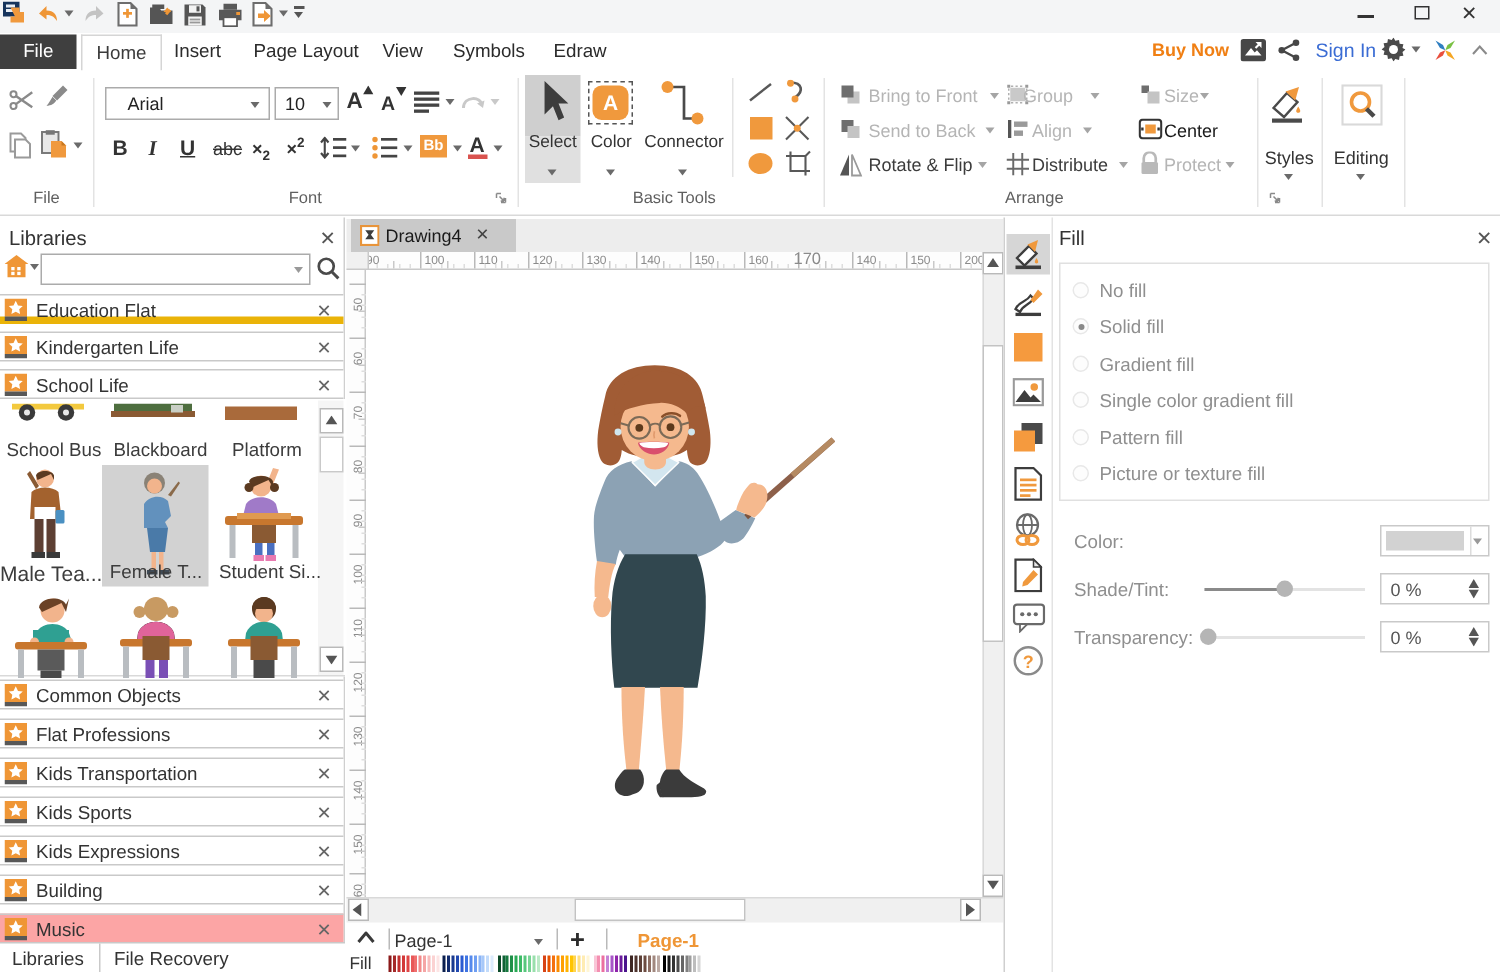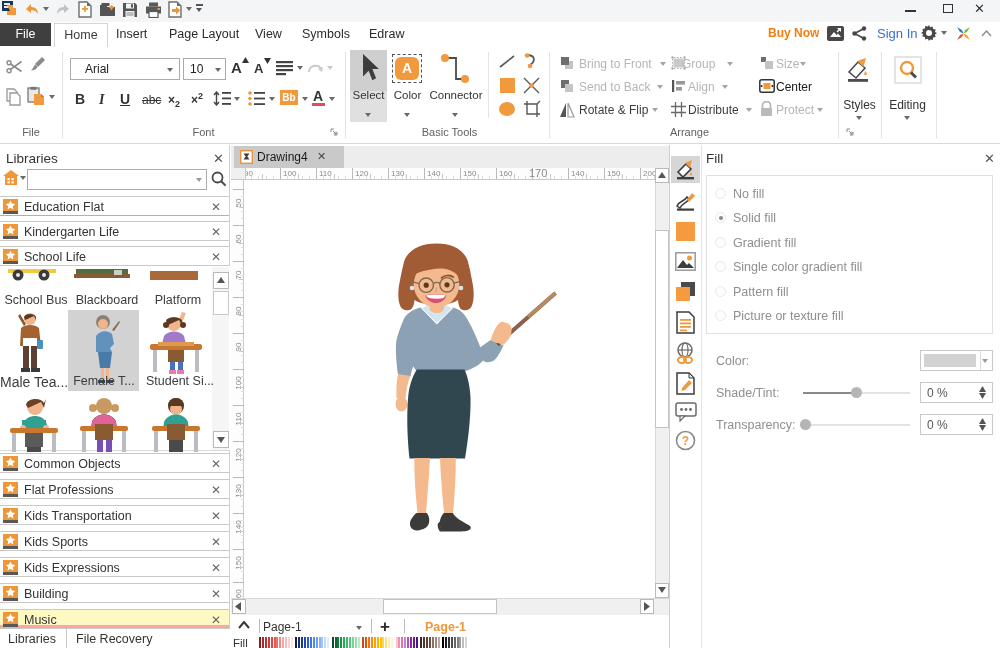--- a/index.html
+++ b/index.html
@@ -297,21 +297,21 @@
       <rect x="4.5" y="11.2" width="2.2" height="2.2" fill="#fff"></rect>
       <rect x="8.5" y="11.2" width="2.2" height="2.2" fill="#fff"></rect>
     </svg>
 <span class="car abs" style="left:20px;top:176px"></span>
 <div class="abs" style="left:27px;top:169px;width:180px;height:21px;border:1px solid #ababab;background:#fff"></div>
 <span class="car abs" style="left:196px;top:178px;border-top-color:#999"></span>
 <svg class="abs" style="left:211px;top:171px" width="16" height="16" viewBox="0 0 16 16">
       <circle cx="6.5" cy="6.5" r="5" fill="none" stroke="#4a4a4a" stroke-width="1.8"></circle>
       <path d="M10.2 10.2 L14.6 14.6" stroke="#4a4a4a" stroke-width="2"></path>
     </svg>
-<div style="position:absolute;left:0px;top:196px;width:229px;height:20px;background:#fff;border-top:1px solid #c9c9c9;border-bottom:1px solid #eab308;box-sizing:border-box">
+<div style="position:absolute;left:0px;top:196px;width:229px;height:20px;background:#fff;border-top:1px solid #c9c9c9;border-bottom:5px solid #eab308;box-sizing:border-box">
       <svg width="15" height="15" style="position:absolute;left:3px;top:2px" viewBox="0 0 15 15">
         <rect x="0" y="0" width="15" height="12" fill="#ef9636"></rect>
         <rect x="0" y="12" width="15" height="3" fill="#585858"></rect>
         <path d="M7.5 1.5 L9 4.6 L12.2 5 L9.8 7.2 L10.4 10.4 L7.5 8.8 L4.6 10.4 L5.2 7.2 L2.8 5 L6 4.6 Z" fill="#fff"></path>
       </svg>
       <span style="position:absolute;left:24px;top:3px;font-size:12.5px;color:#333">Education Flat</span>
       <span style="position:absolute;right:8px;top:3px;font-size:12px;color:#666">✕</span>
     </div>
 <div style="position:absolute;left:0px;top:221px;width:229px;height:20px;background:#fff;border-top:1px solid #c9c9c9;border-bottom:1px solid #c9c9c9;box-sizing:border-box">
       <svg width="15" height="15" style="position:absolute;left:3px;top:2px" viewBox="0 0 15 15">
@@ -485,21 +485,21 @@
     </div>
 <div style="position:absolute;left:0px;top:583px;width:229px;height:20px;background:#fff;border-top:1px solid #c9c9c9;border-bottom:1px solid #c9c9c9;box-sizing:border-box">
       <svg width="15" height="15" style="position:absolute;left:3px;top:2px" viewBox="0 0 15 15">
         <rect x="0" y="0" width="15" height="12" fill="#ef9636"></rect>
         <rect x="0" y="12" width="15" height="3" fill="#585858"></rect>
         <path d="M7.5 1.5 L9 4.6 L12.2 5 L9.8 7.2 L10.4 10.4 L7.5 8.8 L4.6 10.4 L5.2 7.2 L2.8 5 L6 4.6 Z" fill="#fff"></path>
       </svg>
       <span style="position:absolute;left:24px;top:3px;font-size:12.5px;color:#333">Building</span>
       <span style="position:absolute;right:8px;top:3px;font-size:12px;color:#666">✕</span>
     </div>
-<div style="position:absolute;left:0px;top:609px;width:229px;height:20px;background:#fef9c3;border-top:1px solid #c9c9c9;border-bottom:4px solid #fca5a5;box-sizing:border-box">
+<div style="position:absolute;left:0px;top:609px;width:229px;height:20px;background:#fca5a5;border-top:1px solid #c9c9c9;border-bottom:1px solid #fca5a5;box-sizing:border-box">
       <svg width="15" height="15" style="position:absolute;left:3px;top:2px" viewBox="0 0 15 15">
         <rect x="0" y="0" width="15" height="12" fill="#ef9636"></rect>
         <rect x="0" y="12" width="15" height="3" fill="#585858"></rect>
         <path d="M7.5 1.5 L9 4.6 L12.2 5 L9.8 7.2 L10.4 10.4 L7.5 8.8 L4.6 10.4 L5.2 7.2 L2.8 5 L6 4.6 Z" fill="#fff"></path>
       </svg>
       <span style="position:absolute;left:24px;top:3px;font-size:12.5px;color:#333">Music</span>
       <span style="position:absolute;right:8px;top:3px;font-size:12px;color:#666">✕</span>
     </div>
 <div class="abs" style="left:0;top:628px;width:230px;height:20px;background:#fff;border-top:1px solid #c9c9c9"></div>
 <div class="abs" style="left:8px;top:632px;font-size:12.5px;color:#333">Libraries</div>

